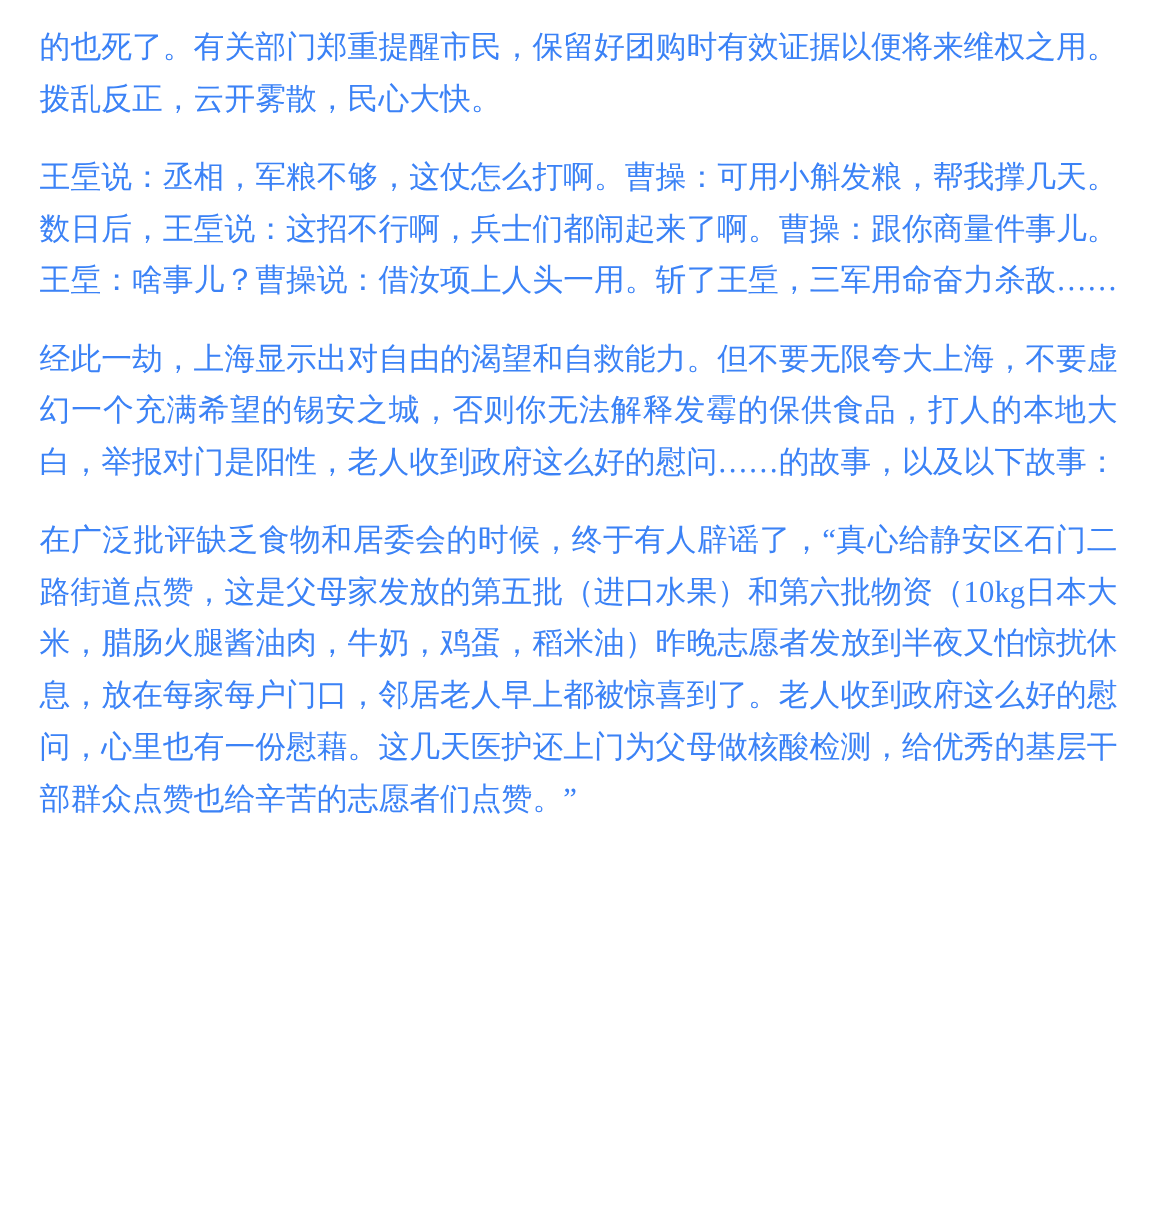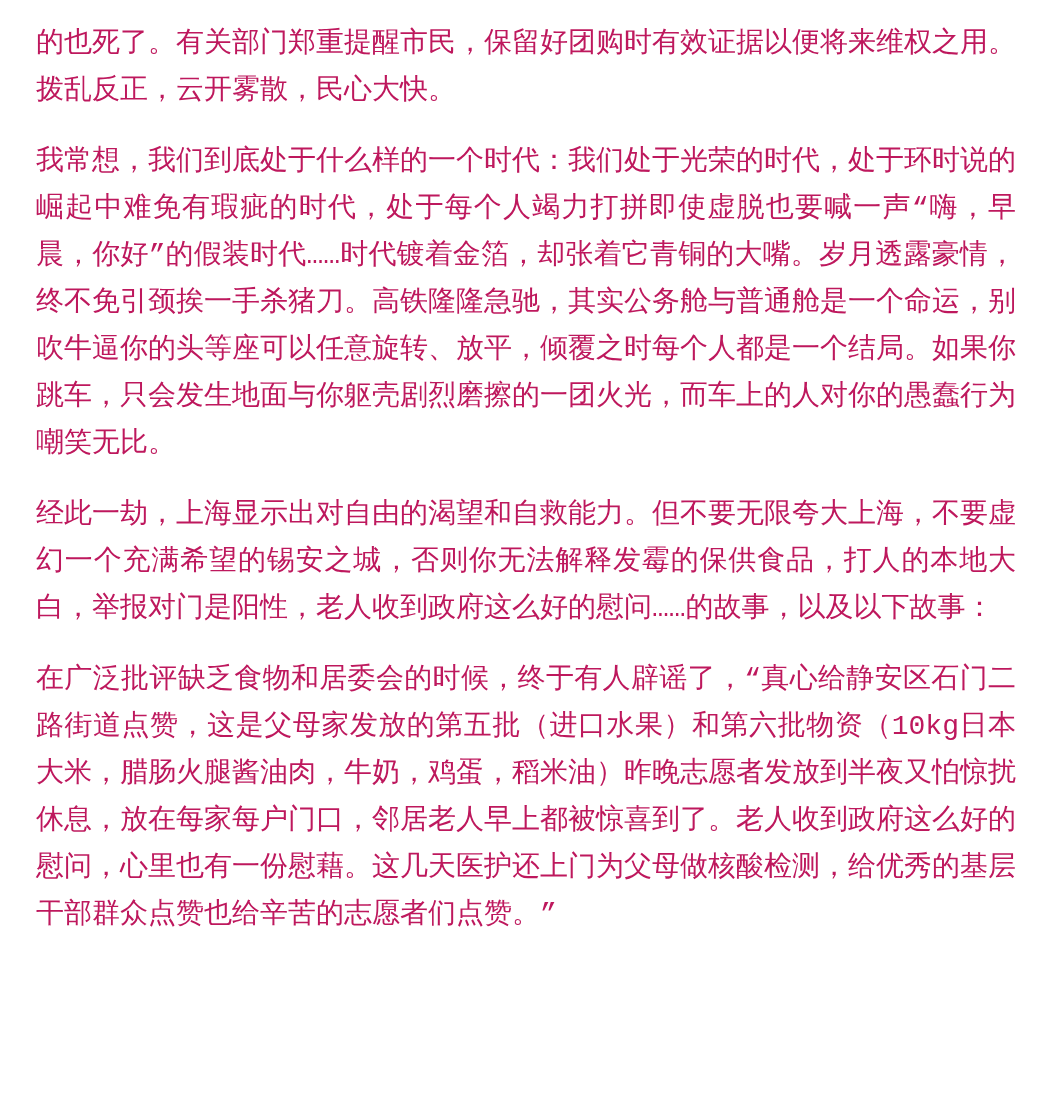--- a/index.html
+++ b/index.html
@@ -8,36 +8,36 @@
     background: #ffffff;
   }
   .page {
     width: 1052px;
     min-height: 1110px;
     box-sizing: border-box;
     background: #ffffff;
     padding: 20px 36px 60px 36px;
   }
   .article p {
-    font-family: Liberation Mono, monospace;
+    font-family: Liberation Serif, serif;
     font-size: 28px;
     line-height: 47px;
-    color: #be185d;
+    color: #3b82f6;
     margin: 0 0 24px 0;
     text-align: justify;
     text-justify: inter-ideograph;
     word-break: break-all;
   }
   .article p:last-child {
     margin-bottom: 0;
   }
 </style>
 </head>
 <body>
 
 <div class="page">
   <div class="article">
     <p>的也死了。有关部门郑重提醒市民，保留好团购时有效证据以便将来维权之用。拨乱反正，云开雾散，民心大快。</p>
-    <p>我常想，我们到底处于什么样的一个时代：我们处于光荣的时代，处于环时说的崛起中难免有瑕疵的时代，处于每个人竭力打拼即使虚脱也要喊一声“嗨，早晨，你好”的假装时代……时代镀着金箔，却张着它青铜的大嘴。岁月透露豪情，终不免引颈挨一手杀猪刀。高铁隆隆急驰，其实公务舱与普通舱是一个命运，别吹牛逼你的头等座可以任意旋转、放平，倾覆之时每个人都是一个结局。如果你跳车，只会发生地面与你躯壳剧烈磨擦的一团火光，而车上的人对你的愚蠢行为嘲笑无比。</p>
+    <p>王垕说：丞相，军粮不够，这仗怎么打啊。曹操：可用小斛发粮，帮我撑几天。数日后，王垕说：这招不行啊，兵士们都闹起来了啊。曹操：跟你商量件事儿。王垕：啥事儿？曹操说：借汝项上人头一用。斩了王垕，三军用命奋力杀敌……</p>
     <p>经此一劫，上海显示出对自由的渴望和自救能力。但不要无限夸大上海，不要虚幻一个充满希望的锡安之城，否则你无法解释发霉的保供食品，打人的本地大白，举报对门是阳性，老人收到政府这么好的慰问……的故事，以及以下故事：</p>
     <p>在广泛批评缺乏食物和居委会的时候，终于有人辟谣了，“真心给静安区石门二路街道点赞，这是父母家发放的第五批（进口水果）和第六批物资（10kg日本大米，腊肠火腿酱油肉，牛奶，鸡蛋，稻米油）昨晚志愿者发放到半夜又怕惊扰休息，放在每家每户门口，邻居老人早上都被惊喜到了。老人收到政府这么好的慰问，心里也有一份慰藉。这几天医护还上门为父母做核酸检测，给优秀的基层干部群众点赞也给辛苦的志愿者们点赞。”</p>
   </div>
 </div>
 
 </body></html>

